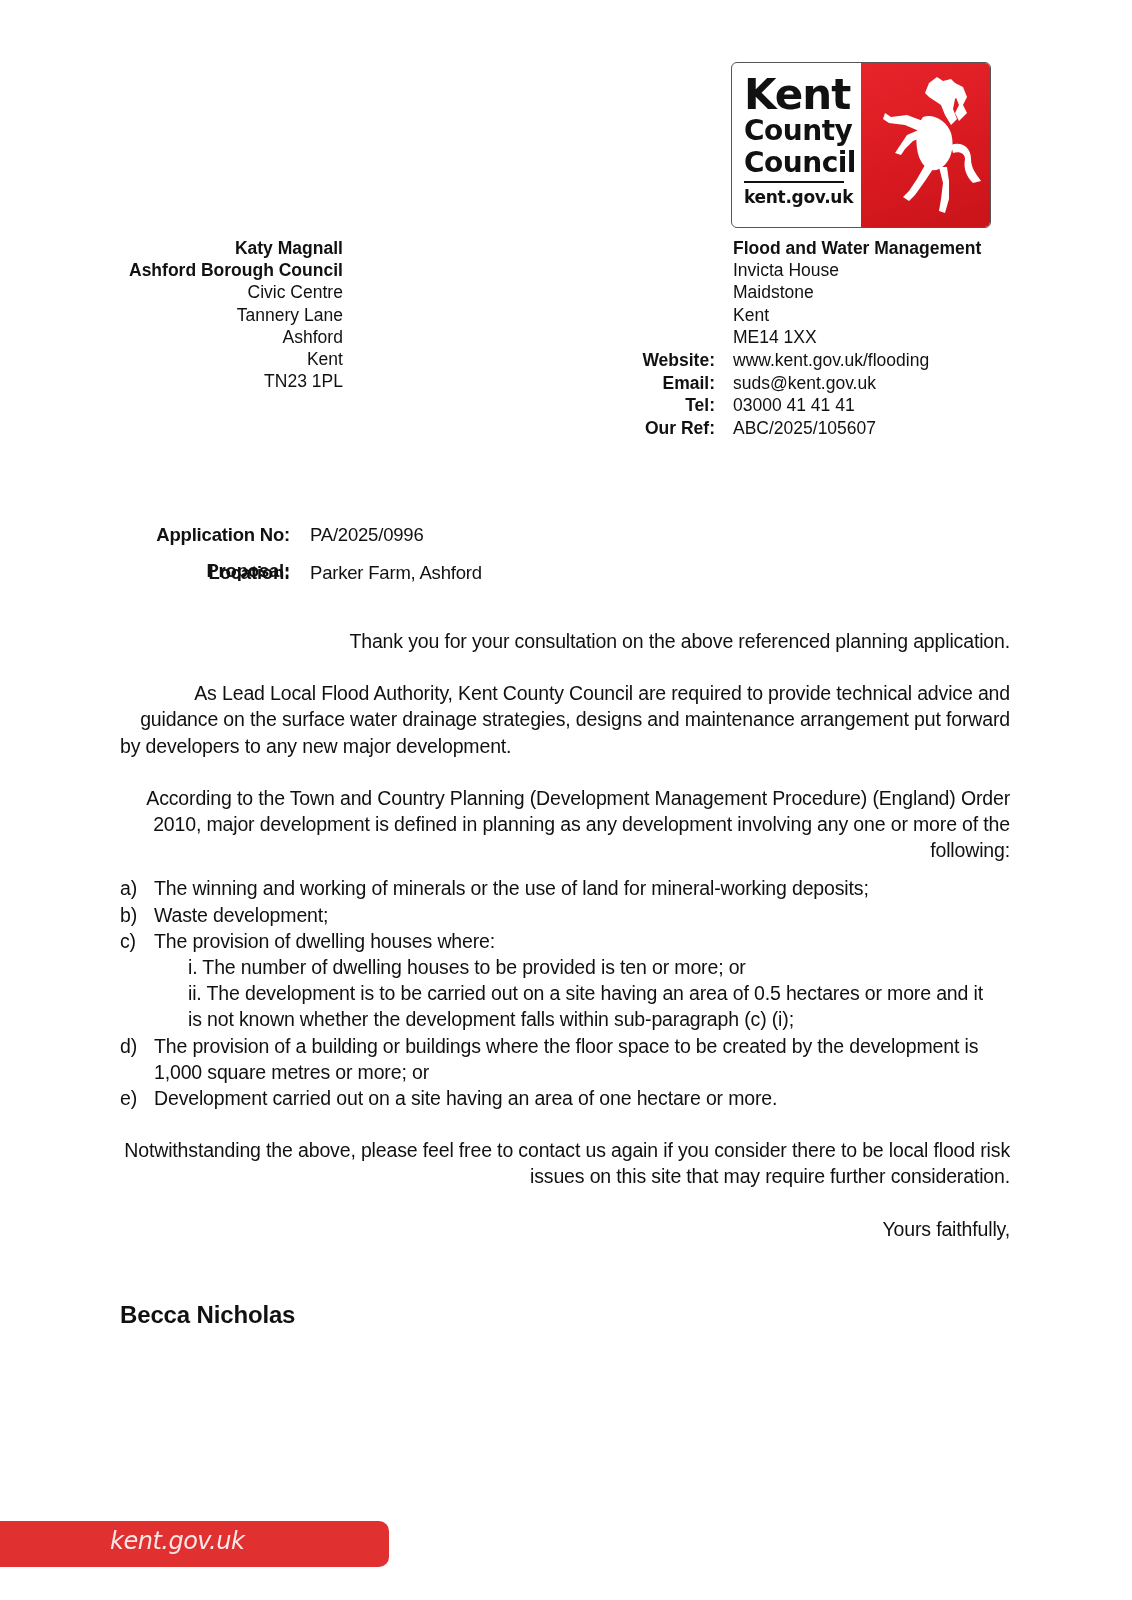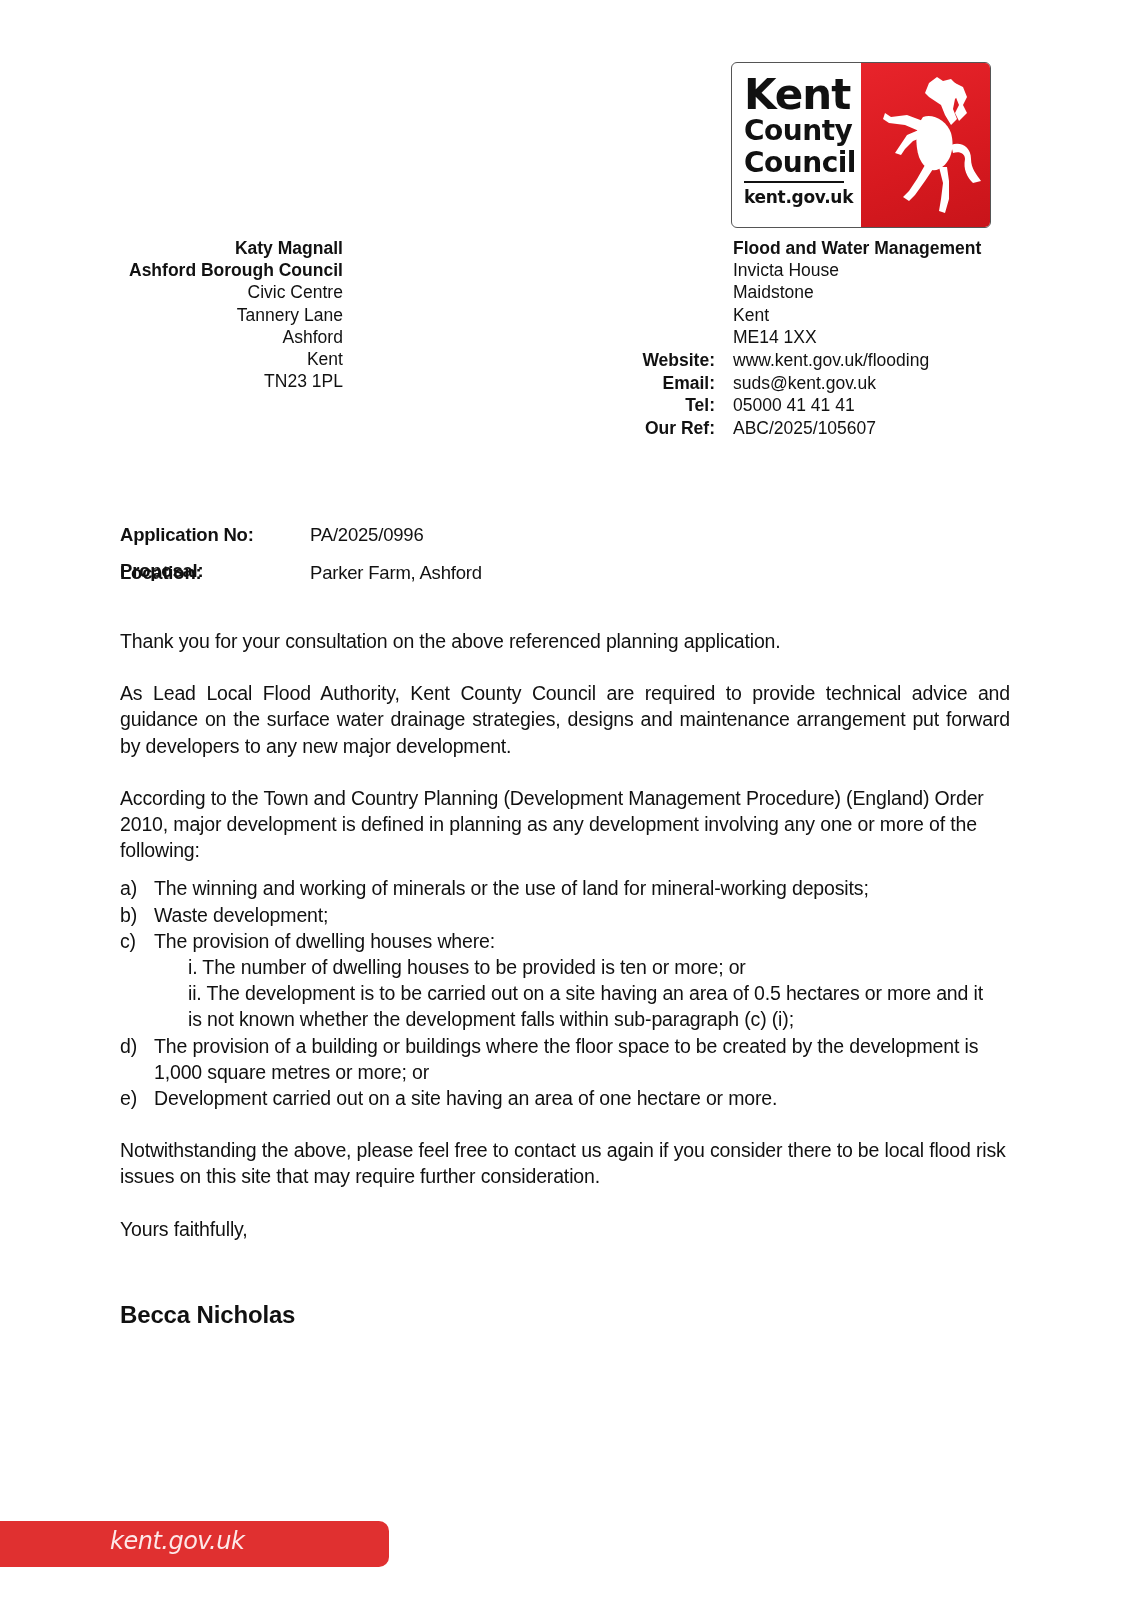--- a/index.html
+++ b/index.html
@@ -31,26 +31,26 @@
   .sender { left: 733px; top: 237px; font-size: 17.5px; line-height: 22.2px; }
   .sender .b { font-weight: bold; }
   .contact { left: 600px; top: 349px; font-size: 17.5px; line-height: 22.5px; }
   .contact-row { display: flex; }
   .contact-row .lbl { width: 115px; text-align: right; font-weight: bold; padding-right: 18px; }
   .contact-row .val { white-space: nowrap; }
 
   
   .appblock { left: 120px; top: 484px; font-size: 18.5px; }
   .app-row { display: flex; height: 38px; align-items: baseline; }
-  .app-row .lbl { width: 170px; text-align: left; font-weight: bold; padding-right: 20px; letter-spacing: -0.2px; }
+  .app-row .lbl { width: 170px; text-align: right; font-weight: bold; padding-right: 20px; letter-spacing: -0.2px; }
   .app-row .val { white-space: nowrap; letter-spacing: -0.2px; margin-top: 40px; }
 
   
   .body { left: 120px; top: 628px; width: 890px; font-size: 19.5px; line-height: 26.2px; letter-spacing: -0.15px; }
-  .body p { margin: 0 0 26px 0; }
+  .body p { margin: 0 0 26px 0; text-align: right; }
   .justify { text-align: justify; text-align-last: left; }
   .list { margin: -14px 0 26px 0; }
   .li { display: flex; }
   .li .mk { width: 34px; flex: none; }
   .li .tx { flex: 1; }
   .sub { padding-left: 68px; }
   .sign-gap { height: 52px; }
   .sig { font-weight: bold; font-size: 24px; }
 
   
@@ -119,21 +119,21 @@
   <div class="contact-row">
     <span class="lbl">Website:</span>
     <span class="val">www.kent.gov.uk/flooding</span>
   </div>
   <div class="contact-row">
     <span class="lbl">Email:</span>
     <span class="val">suds@kent.gov.uk</span>
   </div>
   <div class="contact-row">
     <span class="lbl">Tel:</span>
-    <span class="val">05000 41 41 41</span>
+    <span class="val">03000 41 41 41</span>
   </div>
   <div class="contact-row">
     <span class="lbl">Our Ref:</span>
     <span class="val">ABC/2025/105607</span>
   </div>
 </div>
 
 <div class="abs appblock">
   <div class="app-row">
     <span class="lbl">Application No:</span>

